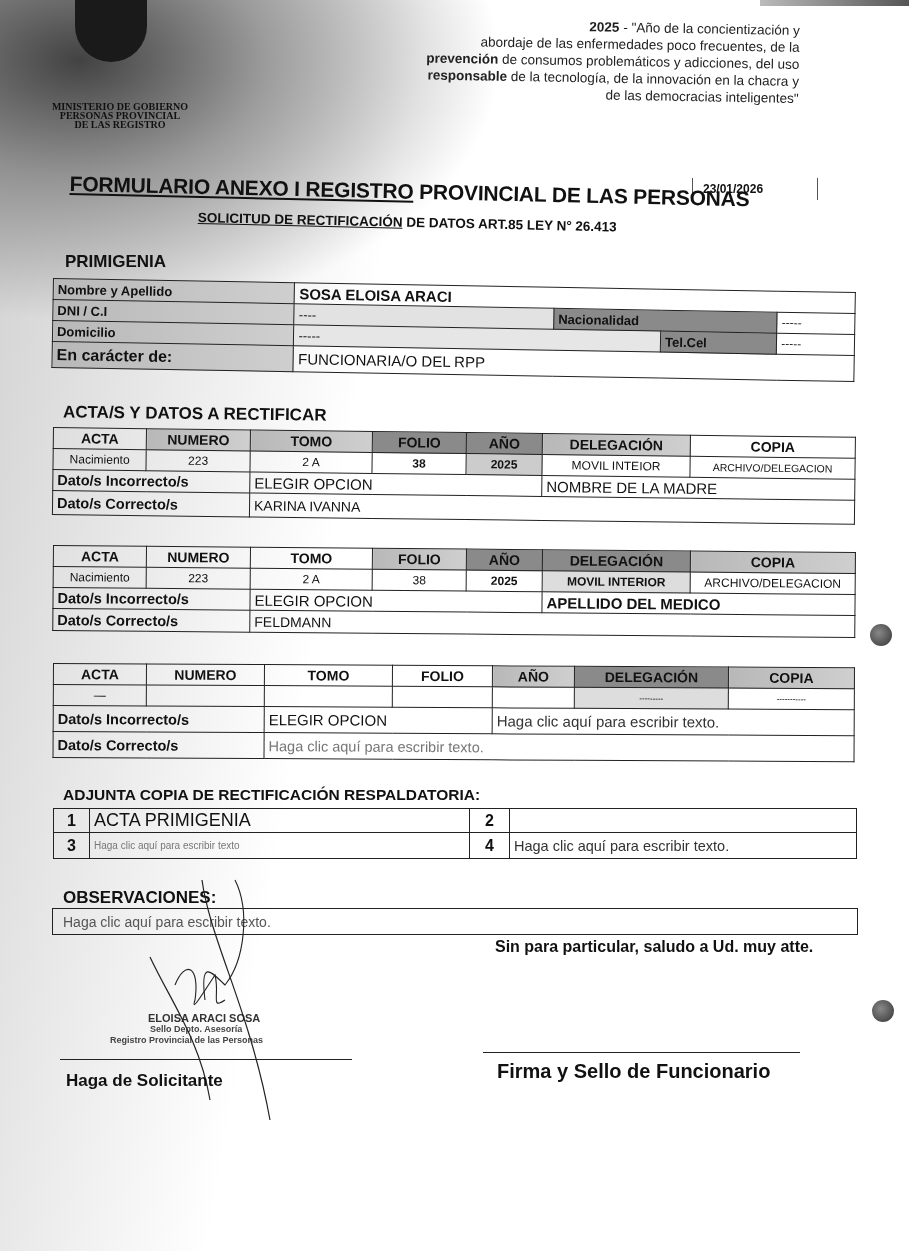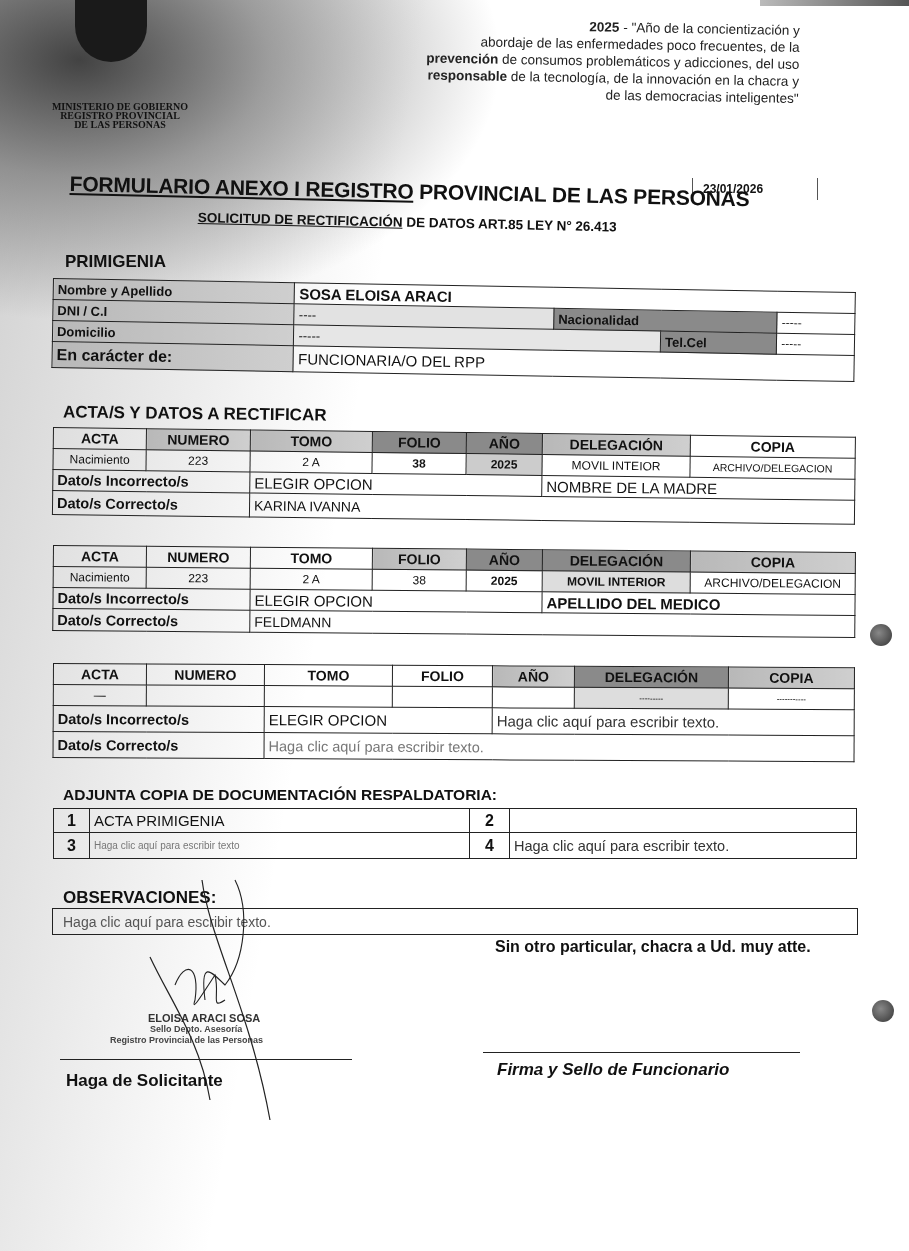--- a/index.html
+++ b/index.html
@@ -46,22 +46,22 @@
 </style>
 </head>
 <body>
 
 <div class="shadow"></div>
 <div class="topbar"></div>
 
 <div class="crest"></div>
 <div class="ministry">
   <div>MINISTERIO DE GOBIERNO</div>
-  <div>REGISTRO PROVINCIAL</div>
-  <div>DE LAS PERSONAS</div>
+  <div>PERSONAS PROVINCIAL</div>
+  <div>DE LAS REGISTRO</div>
 </div>
 
 <div class="motto">
   <span class="c"><b>2025</b><span> - "Año de la concientización y</span></span>
   <span class="c">abordaje de las enfermedades poco frecuentes, de la</span>
   <span class="c"><b>prevención</b><span> de consumos problemáticos y adicciones, del uso</span></span>
   <span class="c"><b>responsable</b><span> de la tecnología, de la innovación en la chacra y</span></span>
   <span class="c">de las democracias inteligentes"</span>
 </div>
 
@@ -223,62 +223,62 @@
     <td colspan="2" style="font-size:15px">ELEGIR OPCION</td>
     <td colspan="3" class="ph2" style="font-size:15px">Haga clic aquí para escribir texto.</td>
   </tr>
   <tr style="height:26px">
     <td colspan="2" class="lbl">Dato/s Correcto/s</td>
     <td colspan="5" class="ph" style="font-size:14.5px">Haga clic aquí para escribir texto.</td>
   </tr>
 </tbody>
   </table>
 
-<div class="sec" style="left:63px;top:786px;font-size:15.5px;">ADJUNTA COPIA DE DOCUMENTACIÓN RESPALDATORIA:</div>
+<div class="sec" style="left:63px;top:786px;font-size:15.5px;">ADJUNTA COPIA DE RECTIFICACIÓN RESPALDATORIA:</div>
 
 <table class="adj">
   <colgroup>
       <col style="width:36px">
       <col style="width:380px">
       <col style="width:40px">
       <col>
     </colgroup>
   <tbody>
       <tr style="height:24px">
     <td class="lbl c" style="font-size:16px">1</td>
-    <td style="font-size:15px">ACTA PRIMIGENIA</td>
+    <td style="font-size:18px">ACTA PRIMIGENIA</td>
     <td class="lbl c" style="font-size:16px">2</td>
     <td></td>
   </tr>
   <tr style="height:26px">
     <td class="lbl c" style="font-size:16px">3</td>
     <td class="ph" style="font-size:10px">Haga clic aquí para escribir texto</td>
     <td class="lbl c" style="font-size:16px">4</td>
     <td class="ph2" style="font-size:14.5px">Haga clic aquí para escribir texto.</td>
   </tr>
 </tbody>
   </table>
 
 <div class="sec" style="left:63px;top:888px;">OBSERVACIONES:</div>
 <div class="obs-box">Haga clic aquí para escribir texto.</div>
 
-<div class="closing">Sin otro particular, chacra a Ud. muy atte.</div>
+<div class="closing">Sin para particular, saludo a Ud. muy atte.</div>
 
 <div class="stamp">
   <div style="font-size:11px;color:#333;padding-left:38px">ELOISA ARACI SOSA</div>
   <div style="padding-left:40px">Sello Depto. Asesoría</div>
   <div>Registro Provincial de las Personas</div>
 </div>
 
 <svg class="sig" width="909" height="1251">
   <path d="M202 880 C210 940 250 1010 270 1120" stroke="#222" stroke-width="1.2" fill="none"></path>
   <path d="M150 957 C170 1000 200 1040 210 1100" stroke="#222" stroke-width="1.2" fill="none"></path>
   <path d="M235 880 C250 910 245 960 225 985 C210 970 200 960 205 1000" stroke="#222" stroke-width="1.1" fill="none"></path>
   <path d="M175 985 C185 960 200 965 195 1000 C190 1015 205 990 215 975 C220 995 210 1010 225 1000" stroke="#222" stroke-width="1.1" fill="none"></path>
 </svg>
 
 <div class="sigline1"></div>
 <div class="siglbl" style="left:66px;top:1071px;">Haga de Solicitante</div>
 <div class="sigline2"></div>
-<div class="siglbl" style="left:497px;top:1060px;font-size:17px;font-style:italic;">Firma y Sello de Funcionario</div>
+<div class="siglbl" style="left:497px;top:1060px;font-size:20px;">Firma y Sello de Funcionario</div>
 
 <div class="hole" style="left:870px;top:624px;"></div>
 <div class="hole" style="left:872px;top:1000px;"></div>
 
 </body></html>

